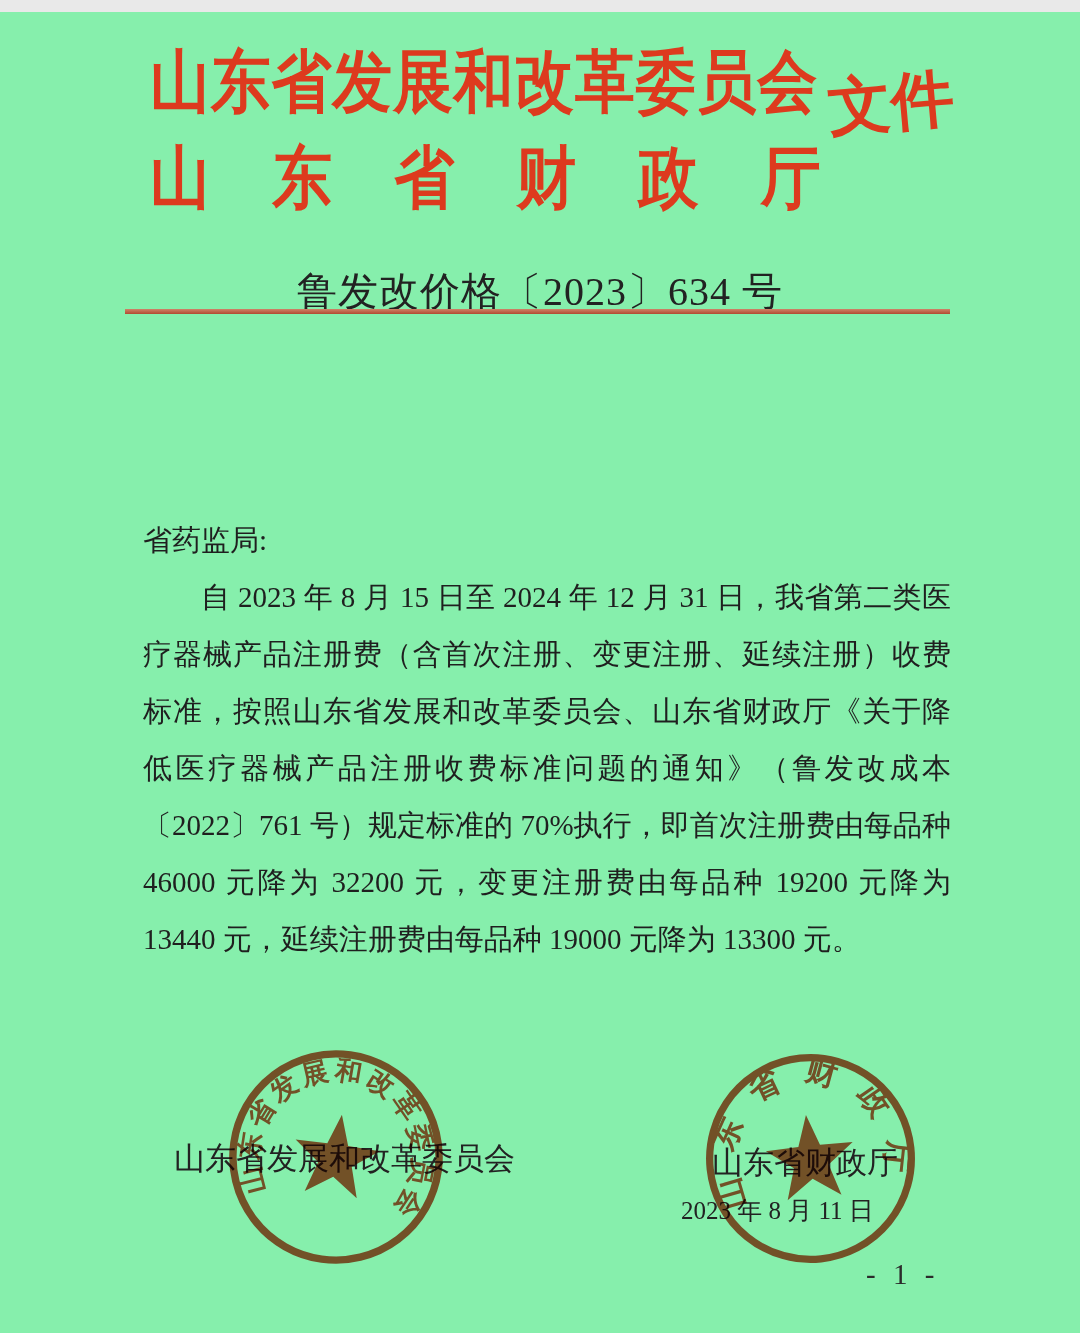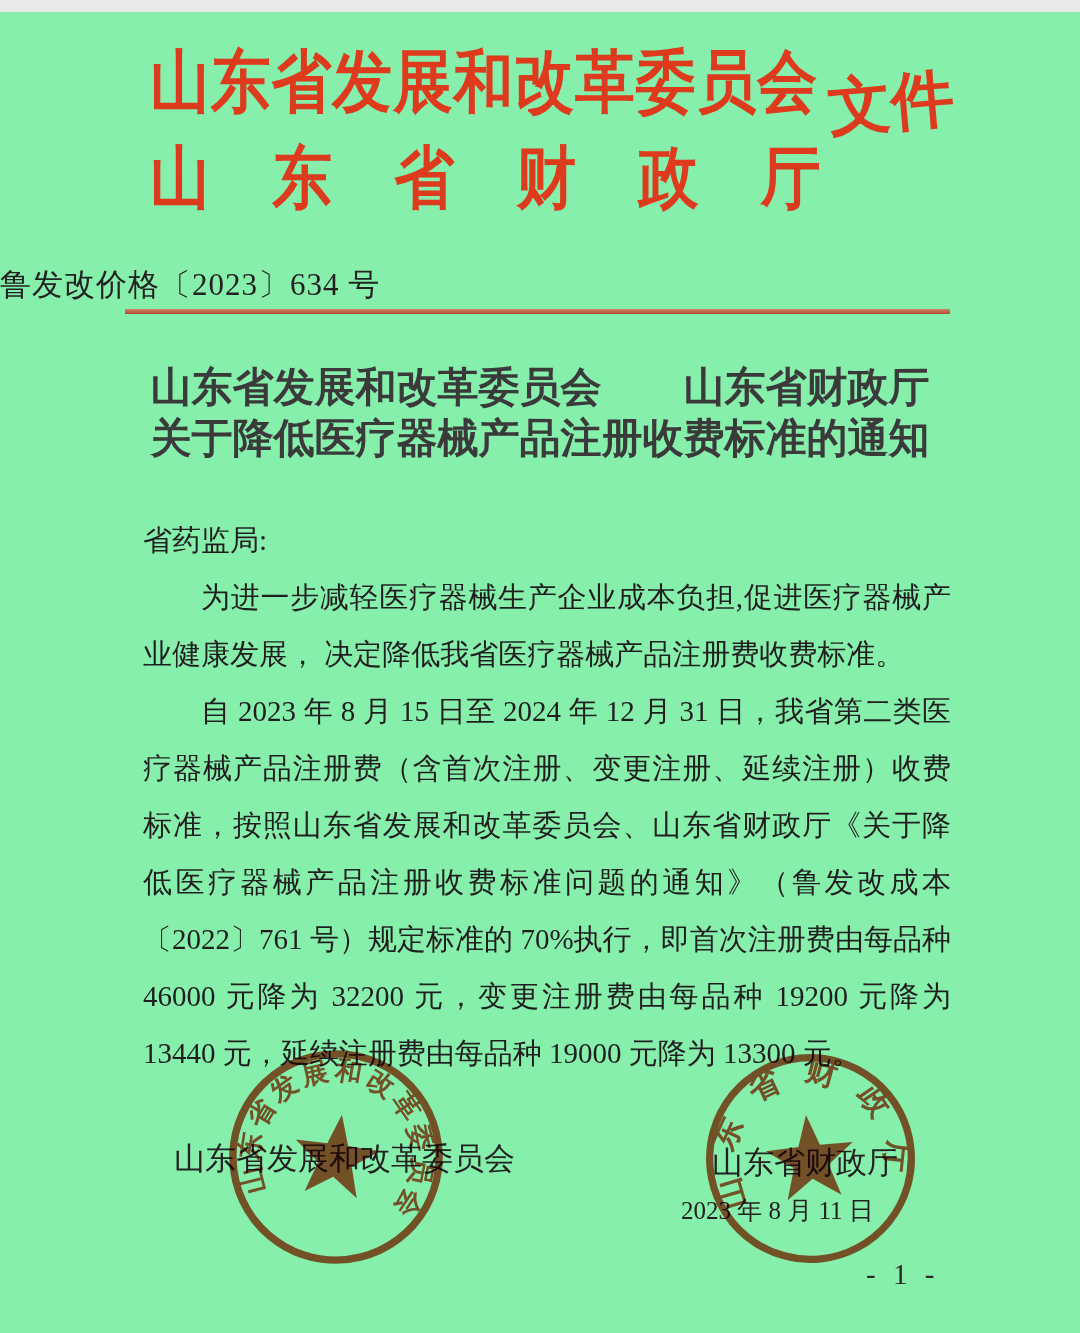--- a/index.html
+++ b/index.html
@@ -39,21 +39,21 @@
   .doc-type{
     position:absolute;left:828px;top:48px;
     font-size:63px;font-weight:bold;
     color:var(--header-red);
     transform:rotate(-5deg);
     white-space:nowrap;
   }
   
   .doc-number{
     position:absolute;left:0;top:252px;width:100%;
-    text-align:left;font-size:31px;color:#222;
+    text-align:center;font-size:40px;color:#222;
     letter-spacing:1px;
   }
   .red-rule{
     position:absolute;left:125px;top:297px;
     width:825px;height:5px;
     background:linear-gradient(#cf8468,var(--rule-red));
   }
   
   .title{
     position:absolute;left:0;top:350px;width:100%;
@@ -112,28 +112,23 @@
 
   <div class="agency-names">
     <div class="agency-line1">山东省发展和改革委员会</div>
     <div class="agency-line2">山东省财政厅</div>
   </div>
   <div class="doc-type">文件</div>
 
   <div class="doc-number">鲁发改价格〔2023〕634 号</div>
   <div class="red-rule"></div>
 
-  <h1 class="title">
-    <div>山东省发展和改革委员会　　山东省财政厅</div>
-    <div>关于降低医疗器械产品注册收费标准的通知</div>
-  </h1>
 
   <div class="body-text">
     <p class="salutation">省药监局:</p>
-    <p class="para">为进一步减轻医疗器械生产企业成本负担,促进医疗器械产业健康发展， 决定降低我省医疗器械产品注册费收费标准。</p>
     <p class="para">自 2023 年 8 月 15 日至 2024 年 12 月 31 日，我省第二类医疗器械产品注册费（含首次注册、变更注册、延续注册）收费标准，按照山东省发展和改革委员会、山东省财政厅《关于降低医疗器械产品注册收费标准问题的通知》（鲁发改成本〔2022〕761 号）规定标准的 70%执行，即首次注册费由每品种 46000 元降为 32200 元，变更注册费由每品种 19200 元降为 13440 元，延续注册费由每品种 19000 元降为 13300 元。</p>
   </div>
 
   <div class="sig-name-left">山东省发展和改革委员会</div>
   <div class="sig-name-right">山东省财政厅</div>
   <div class="sig-date-right">2023 年 8 月 11 日</div>
 
   <svg class="seal seal-left" viewBox="0 0 230 230">
     <g transform="rotate(8 115 115)">
       <circle class="seal-ring" cx="115" cy="115" r="104"></circle>

